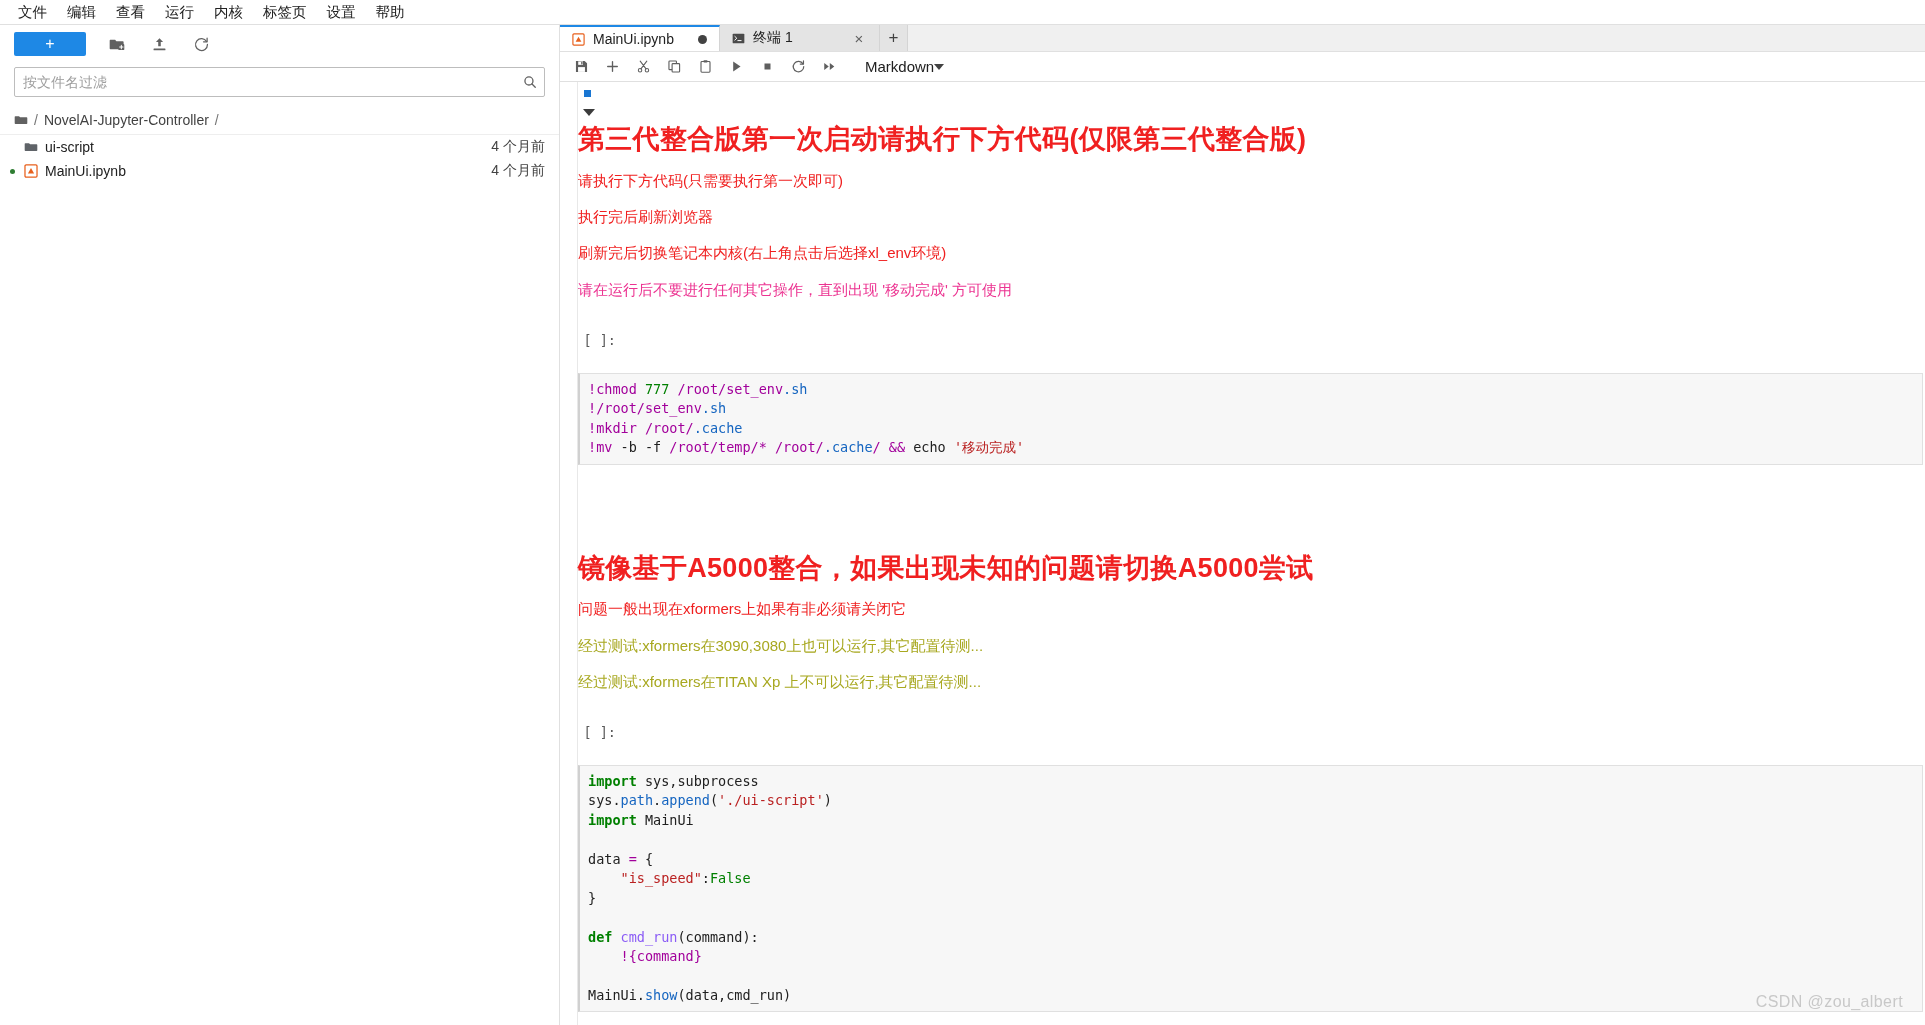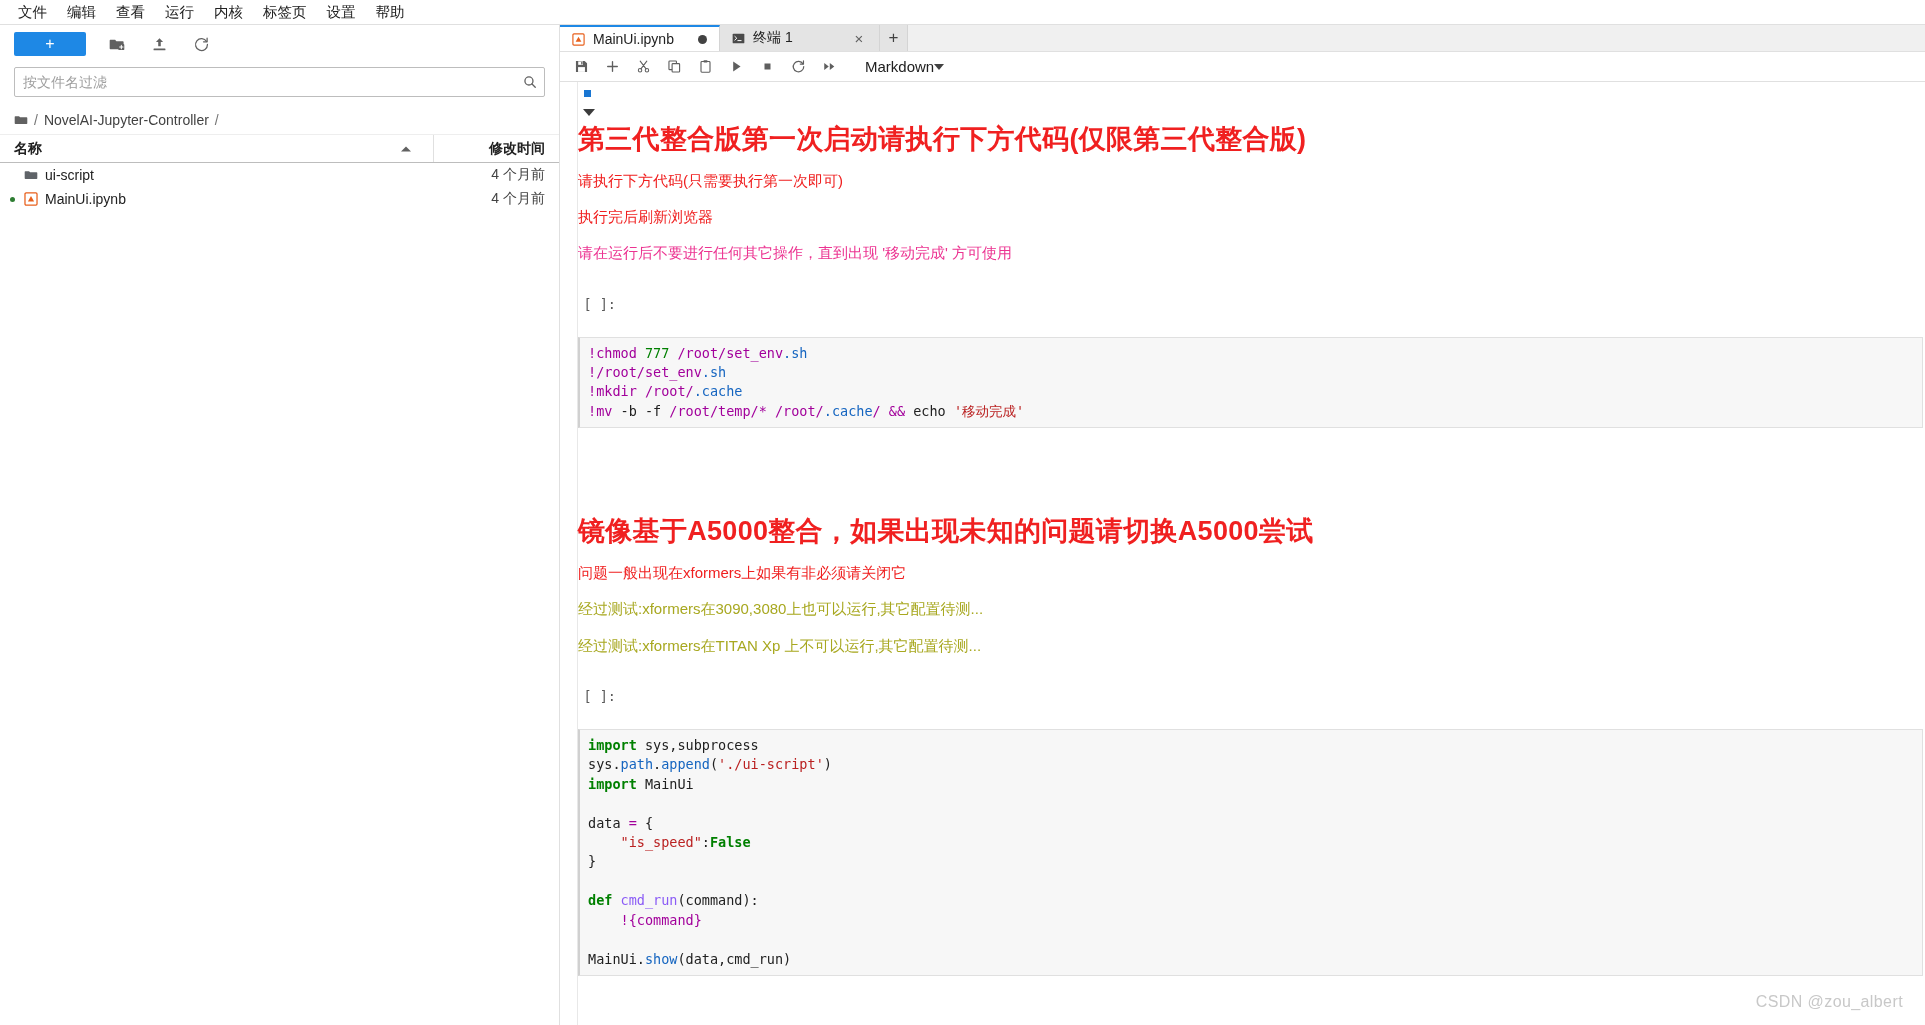--- a/index.html
+++ b/index.html
@@ -245,21 +245,21 @@
     border-left: 2px solid #d0d0d0;
     padding: 6px 0 6px 8px;
     margin-right: 2px;
   }
   pre.code {
     font-family: "DejaVu Sans Mono", "Liberation Mono", monospace;
     font-size: 13.5px; line-height: 1.44;
     color: #212121; white-space: pre; margin: 0;
   }
   .k  { color: #008000; font-weight: bold; }   
-  .bi { color: #008000; font-weight: bold; }   
+  .bi { color: #008000; font-weight: normal; }   
   .fn { color: #8b5cf6; }                      
   .at { color: #1565c0; }                      
   .st { color: #ba2121; }                      
   .nm { color: #008000; }                      
   .op { color: #a2009b; }
 
   .gap { height: 30px; }
 
   .watermark {
     position: absolute; right: 22px; bottom: 14px;
@@ -329,29 +329,20 @@
         <span class="folder-ico">
           <svg width="14" height="14" viewBox="0 0 20 20" fill="currentColor">
             <path d="M2 4.5h5.2l1.5 1.7H18c.6 0 1 .4 1 1v7.6c0 .6-.4 1-1 1H2c-.6 0-1-.4-1-1V5.5c0-.6.4-1 1-1z"></path>
           </svg>
         </span>
         <span class="bc-sep">/</span>
         <span class="bc-name">NovelAI-Jupyter-Controller</span>
         <span class="bc-sep">/</span>
       </div>
 
-      <div class="list-header">
-        <div class="lh-name">
-          <span>名称</span>
-          <span class="sort-caret"></span>
-        </div>
-        <div class="lh-mtime">
-          <span>修改时间</span>
-        </div>
-      </div>
 
       <div class="file-row">
         <div class="fr-name">
           <span class="fr-dot"></span>
           <span class="fr-ico">
             <svg width="14" height="14" viewBox="0 0 20 20" fill="#5f6368">
               <path d="M2 4.5h5.2l1.5 1.7H18c.6 0 1 .4 1 1v7.6c0 .6-.4 1-1 1H2c-.6 0-1-.4-1-1V5.5c0-.6.4-1 1-1z"></path>
             </svg>
           </span>
           <span class="fr-label">ui-script</span>
@@ -473,20 +464,21 @@
           <div class="cell selected">
             <div class="cell-sel-bar"></div>
             <div class="collapse-caret">
                 <i></i>
               </div>
             <div class="cell-body">
               <div class="md">
                 <h1 style="color:#f02020">第三代整合版第一次启动请执行下方代码(仅限第三代整合版)</h1>
                 <p style="color:#f02020">请执行下方代码(只需要执行第一次即可)</p>
                 <p style="color:#f02020">执行完后刷新浏览器</p>
+                <p style="color:#f02020">刷新完后切换笔记本内核(右上角点击后选择xl_env环境)</p>
                 <p style="color:#ec3391">请在运行后不要进行任何其它操作，直到出现 '移动完成' 方可使用</p>
               </div>
             </div>
           </div>
 
           <div class="cell" style="margin-top:8px;">
             <div class="cell-sel-bar"></div>
             <div class="cell-prompt">[ ]:</div>
             <div class="cell-body">
               <div class="code-wrap">

